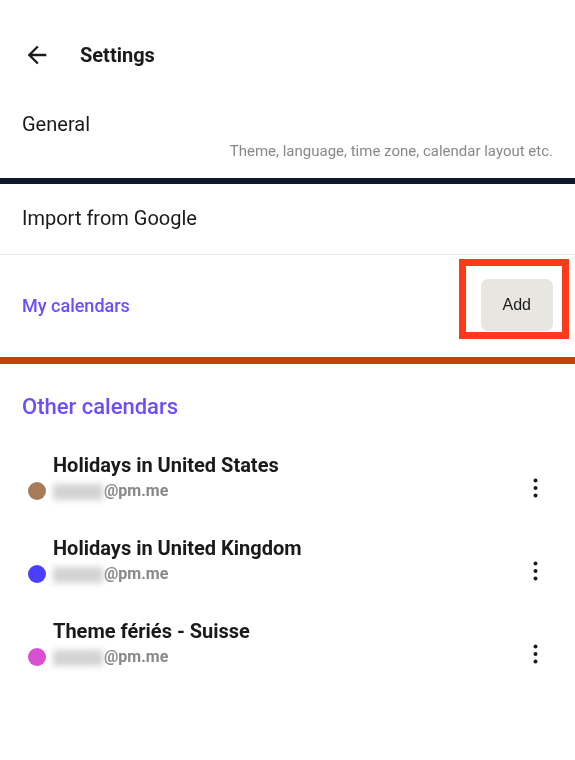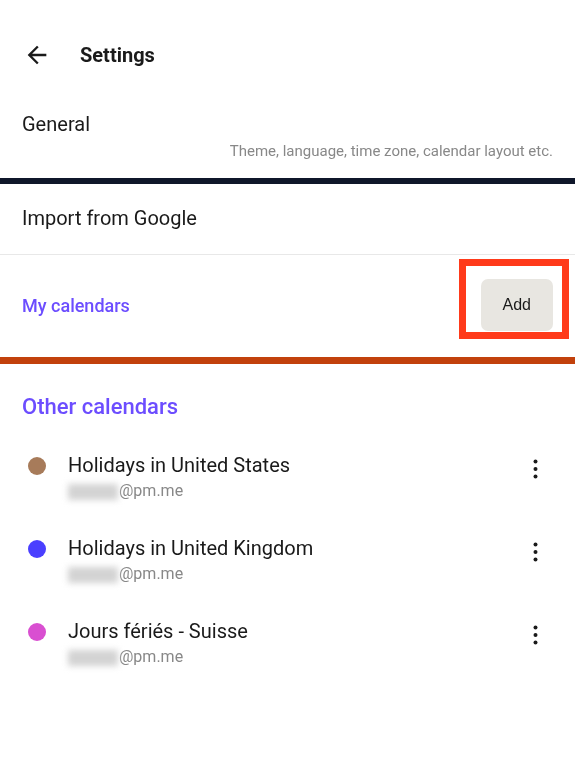--- a/index.html
+++ b/index.html
@@ -102,24 +102,25 @@
       padding: 30px 22px 10px 22px;
     }
     .other-calendars-title {
       font-size: 22px;
       font-weight: 500;
       color: #6c4dff;
       margin-bottom: 26px;
     }
     .calendar-item {
       display: flex;
-      align-items: flex-start;
+      align-items: flex-end;
       padding: 8px 0 28px 6px;
-      gap: 22px;
-      position: relative;
+      gap: 7px;
+      position: relative;
+      font-weight: bold;
     }
     .calendar-dot {
       width: 18px;
       height: 18px;
       border-radius: 50%;
       margin-top: 4px;
       flex-shrink: 0;
     }
     .calendar-info {
       flex: 1;
@@ -219,21 +220,21 @@
         <circle cx="2.5" cy="2.5" r="2" fill="#1a1a1a"></circle>
         <circle cx="2.5" cy="10" r="2" fill="#1a1a1a"></circle>
         <circle cx="2.5" cy="17.5" r="2" fill="#1a1a1a"></circle>
       </svg>
     </div>
   </div>
 
   <div class="calendar-item">
     <div class="calendar-dot" style="background:#d94fd1"></div>
     <div class="calendar-info">
-      <div class="calendar-name">Jours fériés - Suisse</div>
+      <div class="calendar-name">Theme fériés - Suisse</div>
       <div class="calendar-email">
         <span class="email-obscured"></span><span>@pm.me</span>
       </div>
     </div>
     <div class="more-menu">
       <svg viewBox="0 0 5 20">
         <circle cx="2.5" cy="2.5" r="2" fill="#1a1a1a"></circle>
         <circle cx="2.5" cy="10" r="2" fill="#1a1a1a"></circle>
         <circle cx="2.5" cy="17.5" r="2" fill="#1a1a1a"></circle>
       </svg>

